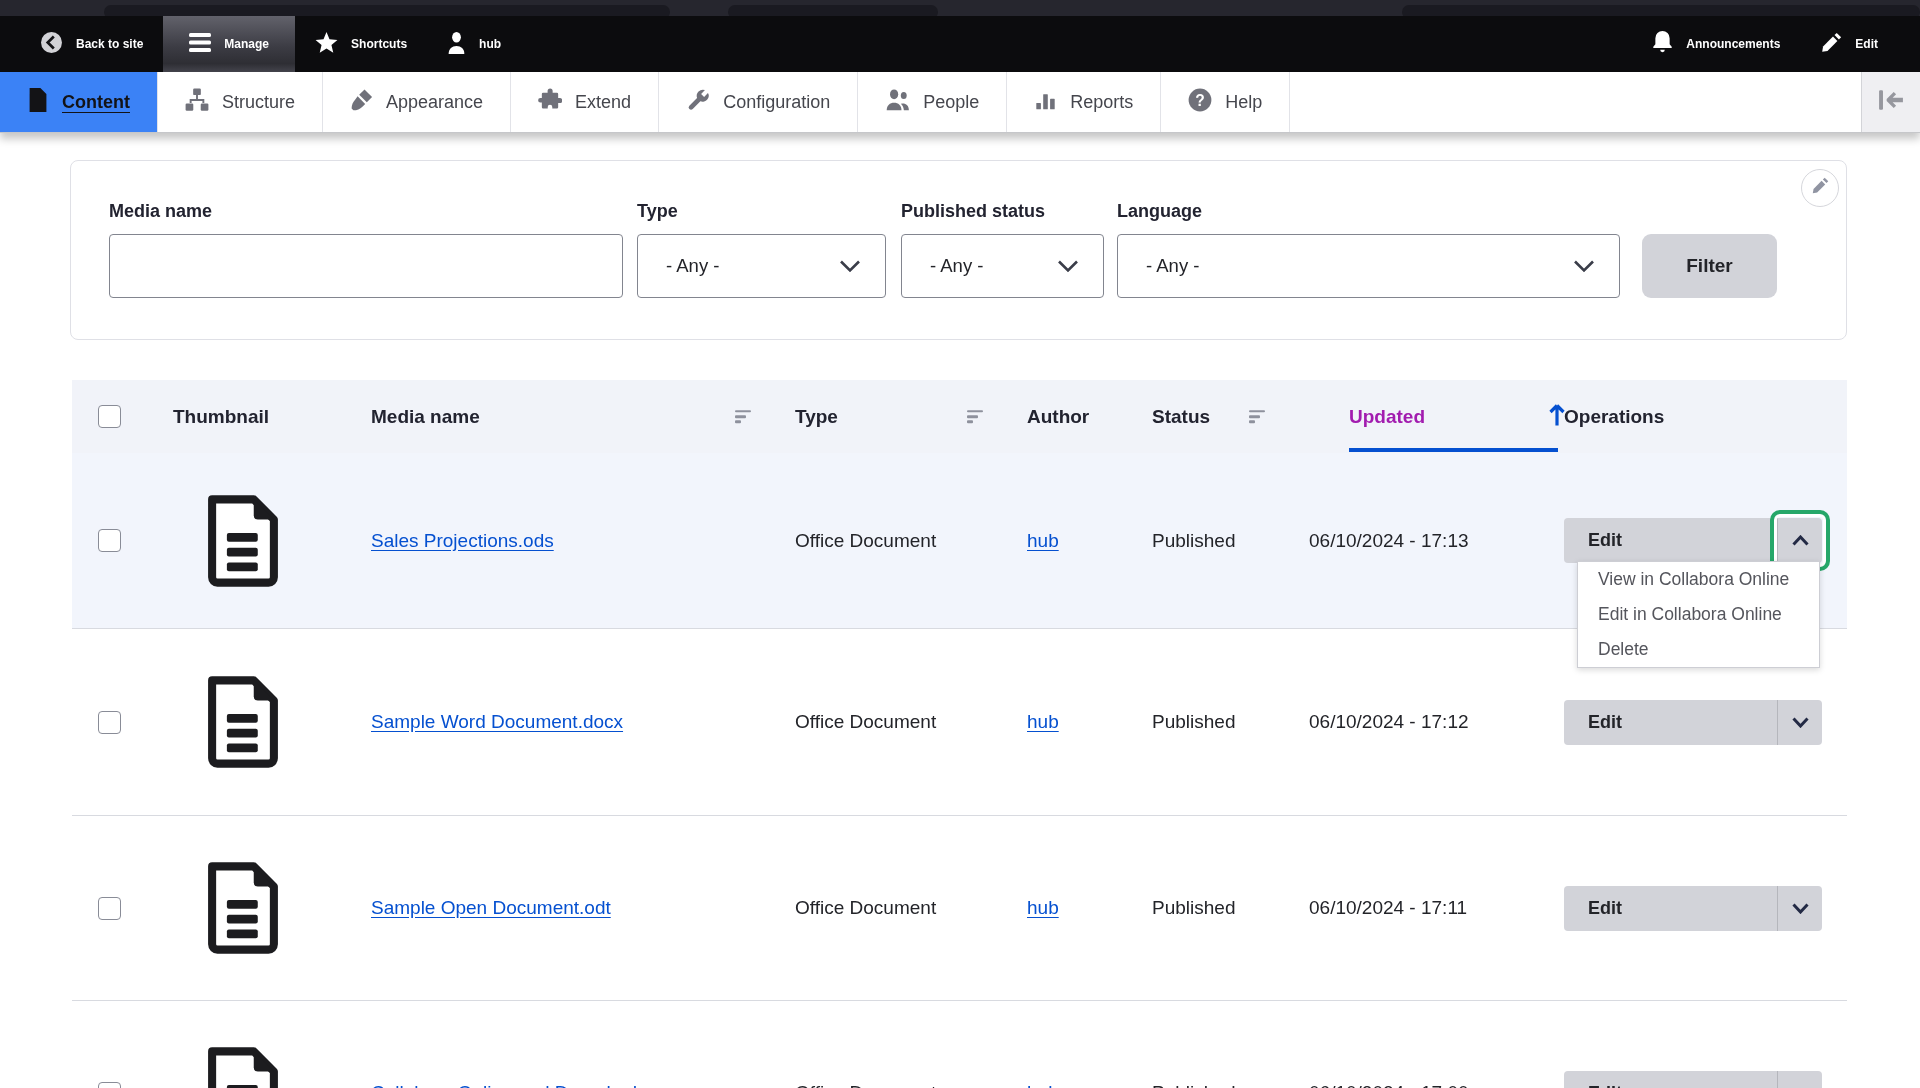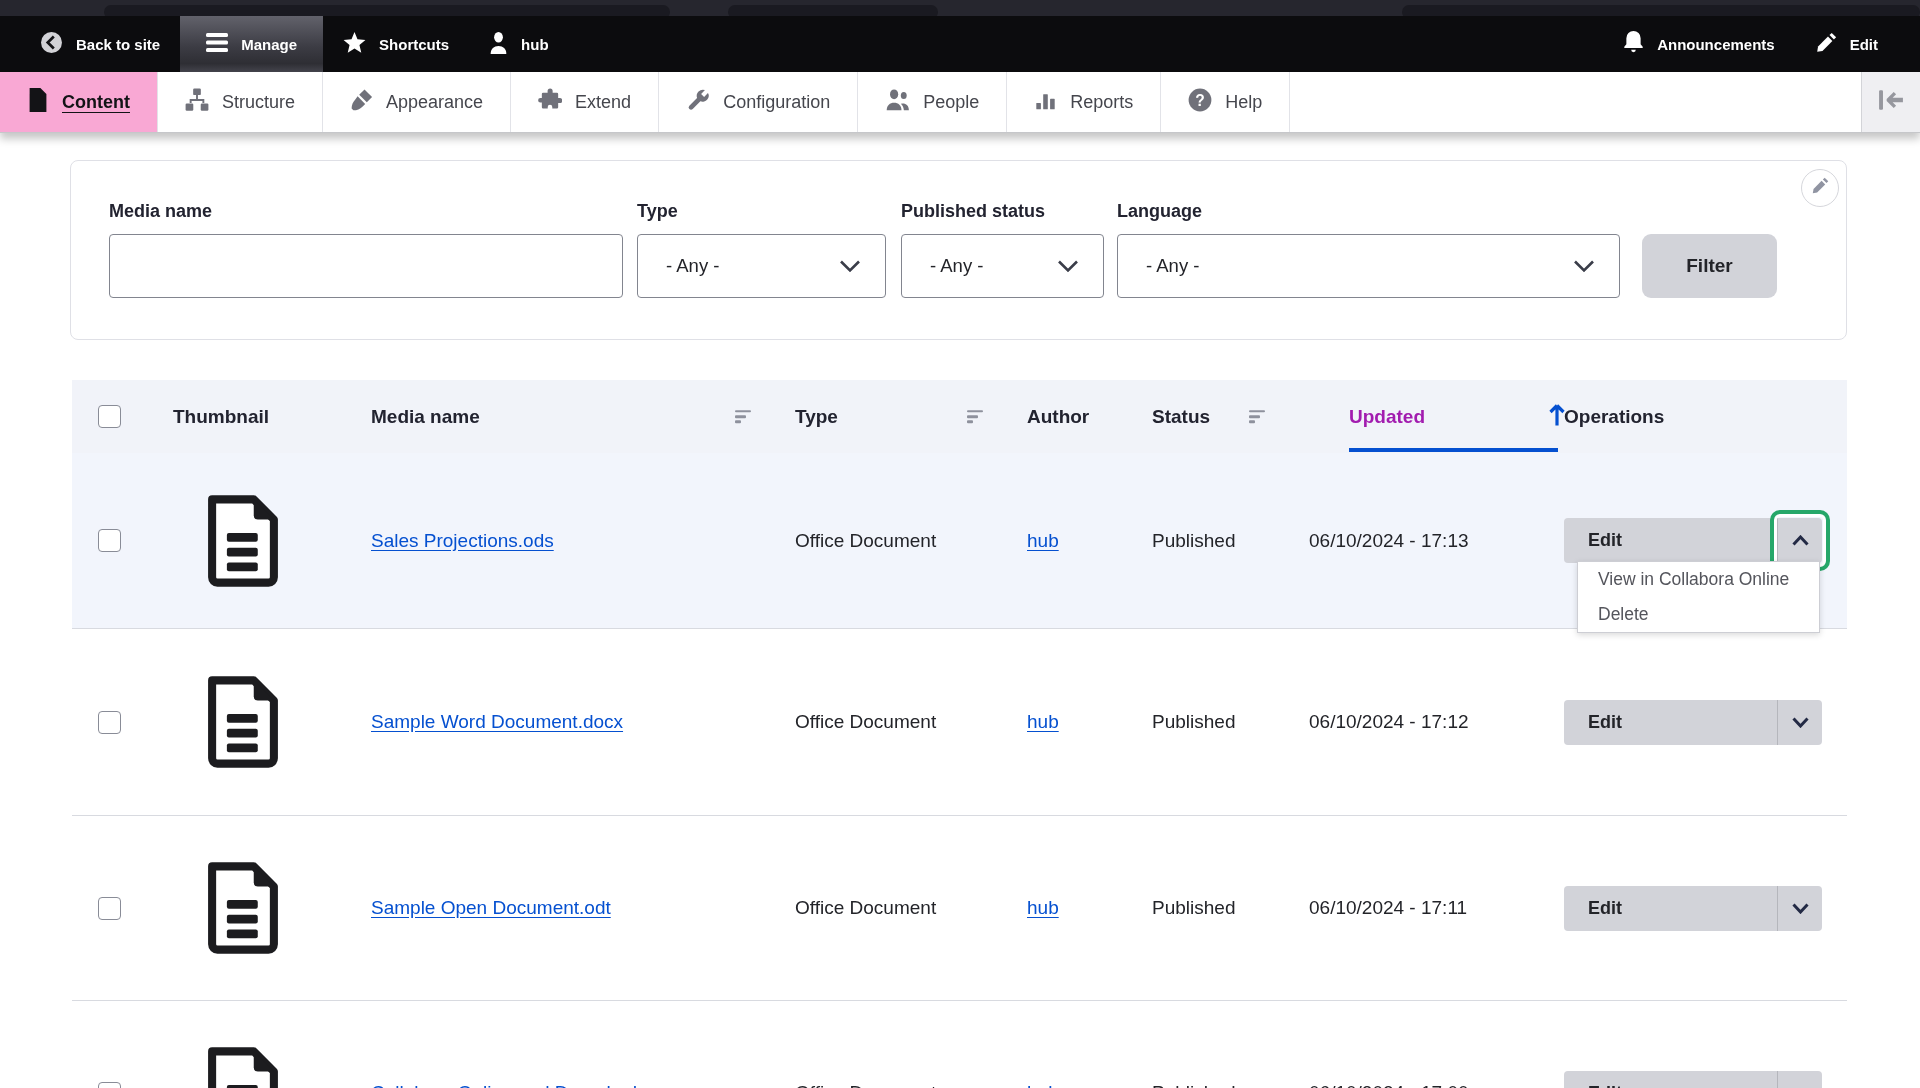--- a/index.html
+++ b/index.html
@@ -7,30 +7,30 @@
           font-family:"Liberation Sans",sans-serif;-webkit-font-smoothing:antialiased;}
   
   .browser-strip{position:absolute;left:0;top:0;width:1920px;height:16px;background:#26262e;overflow:hidden;}
   .btab{position:absolute;top:5px;height:14px;background:#1a1a21;border-radius:8px;}
   .bt1{left:104px;width:566px;} .bt2{left:728px;width:210px;} .bt3{left:1402px;width:518px;}
   
   .admin-bar{position:absolute;left:0;top:16px;width:1920px;height:56px;background:#0c0c0e;
              display:flex;align-items:stretch;justify-content:space-between;color:#fff;}
   .ab-group{display:flex;align-items:stretch;}
   .ab-left{padding-left:20px;} .ab-right{padding-right:22px;}
-  .ab-item{display:flex;align-items:center;gap:13px;padding:0 20px;font-weight:bold;font-size:15px;color:#fff;white-space:nowrap;}
+  .ab-item{display:flex;align-items:center;gap:13px;padding:0 20px;font-weight:bold;font-size:12px;color:#fff;white-space:nowrap;}
   .ab-item svg{flex:0 0 auto;}
   .ab-manage{background:linear-gradient(180deg,#62626b 0%,#3c3c44 55%,#2e2e34 85%,#44444c 100%);padding:0 26px;margin-left:0;}
   
   .tab-bar{position:absolute;left:0;top:72px;width:1920px;height:60px;background:#fff;display:flex;
            box-shadow:0 1px 0 #c6c7ca, 0 7px 8px rgba(0,0,0,0.22);z-index:5;}
   .tab{display:flex;align-items:center;gap:13px;padding:0 27px;border-right:1px solid #e2e3e8;
        font-size:18px;color:#45464d;white-space:nowrap;}
   .tab svg{color:#70717a;}
-  .tab.active{background:#f9a8d4;color:#131316;font-weight:bold;}
+  .tab.active{background:#3b82f6;color:#131316;font-weight:bold;}
   .tab.active svg{color:#131316;}
   .tab.active .tab-label{text-decoration:underline;text-underline-offset:4px;}
   .collapse-btn{position:absolute;right:0;top:0;width:58px;height:60px;background:#efeff2;
                 border-left:1px solid #d3d4d8;display:flex;align-items:center;justify-content:center;}
   
   .filter-card{position:absolute;left:70px;top:160px;width:1777px;height:180px;background:#fff;
                border:1px solid #dfe0e6;border-radius:8px;box-sizing:border-box;}
   .fg{position:absolute;top:40px;}
   .fg-label{display:block;font-size:18px;font-weight:bold;color:#222330;margin-bottom:12px;}
   .inp{box-sizing:border-box;height:64px;border:1px solid #82858f;border-radius:4px;background:#fff;
@@ -322,20 +322,21 @@
           <span class="op-label">Edit</span>
           <span class="op-arrow">
               <svg width="17" height="11" viewBox="0 0 17 11" fill="none">
                 <path d="M1.5 9.5L8.5 2l7 7.5" stroke="#232a45" stroke-width="3"></path>
               </svg>
             </span>
           <span class="focus-ring"></span>
         </div>
         <div class="op-menu">
           <div class="op-menu-item">View in Collabora Online</div>
+          <div class="op-menu-item">Edit in Collabora Online</div>
           <div class="op-menu-item">Delete</div>
         </div>
       </div>
     </div>
 
     <div class="trow r2">
       <div class="rcell">
           <div class="cb"></div>
         </div>
       <div class="rcell">

